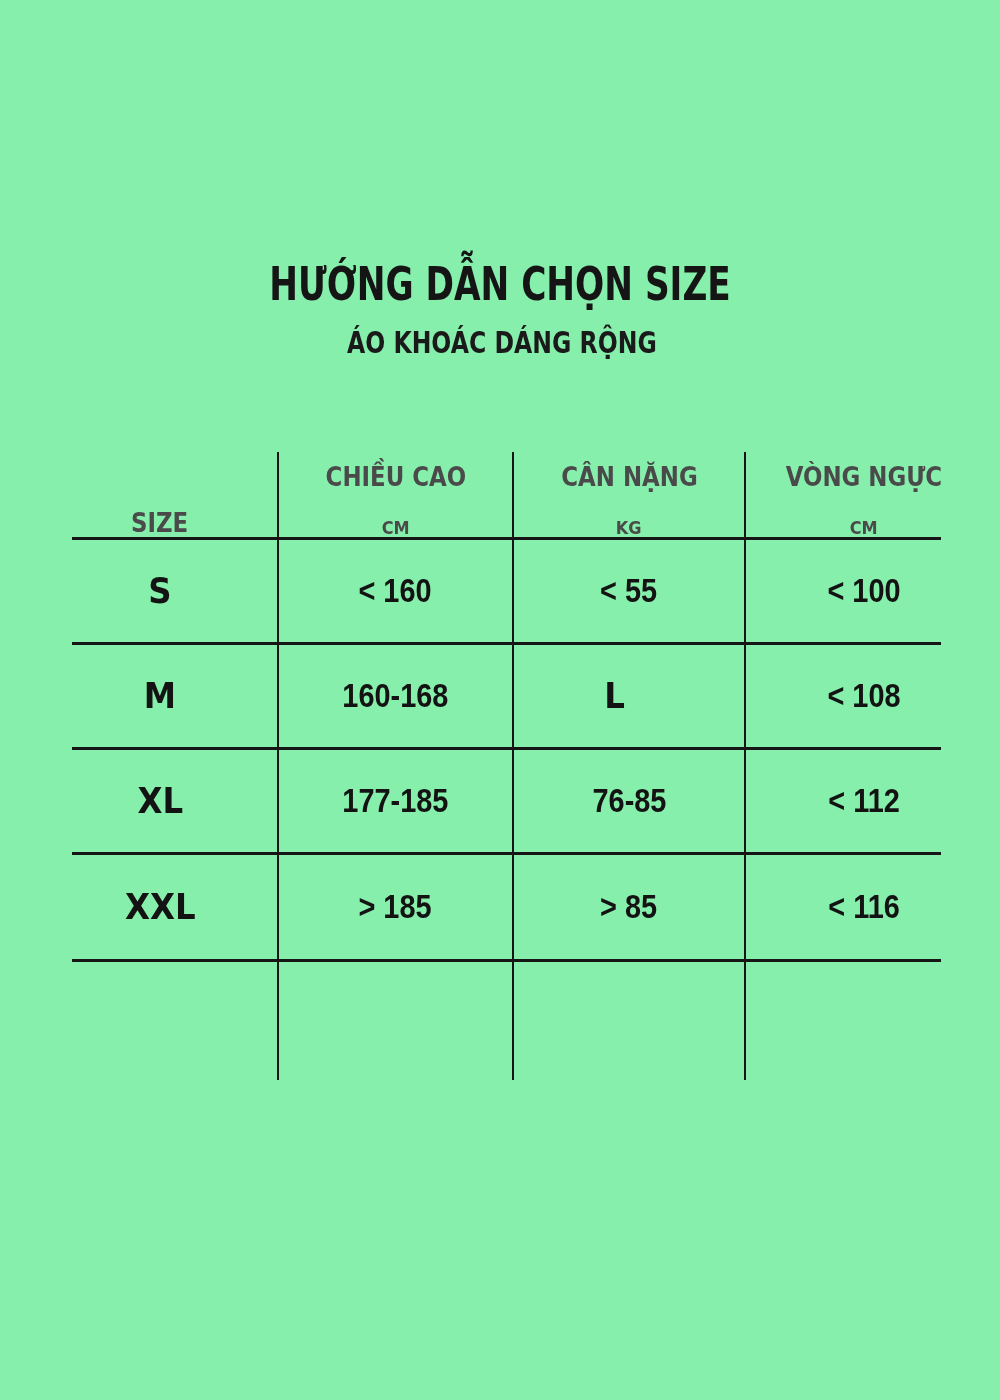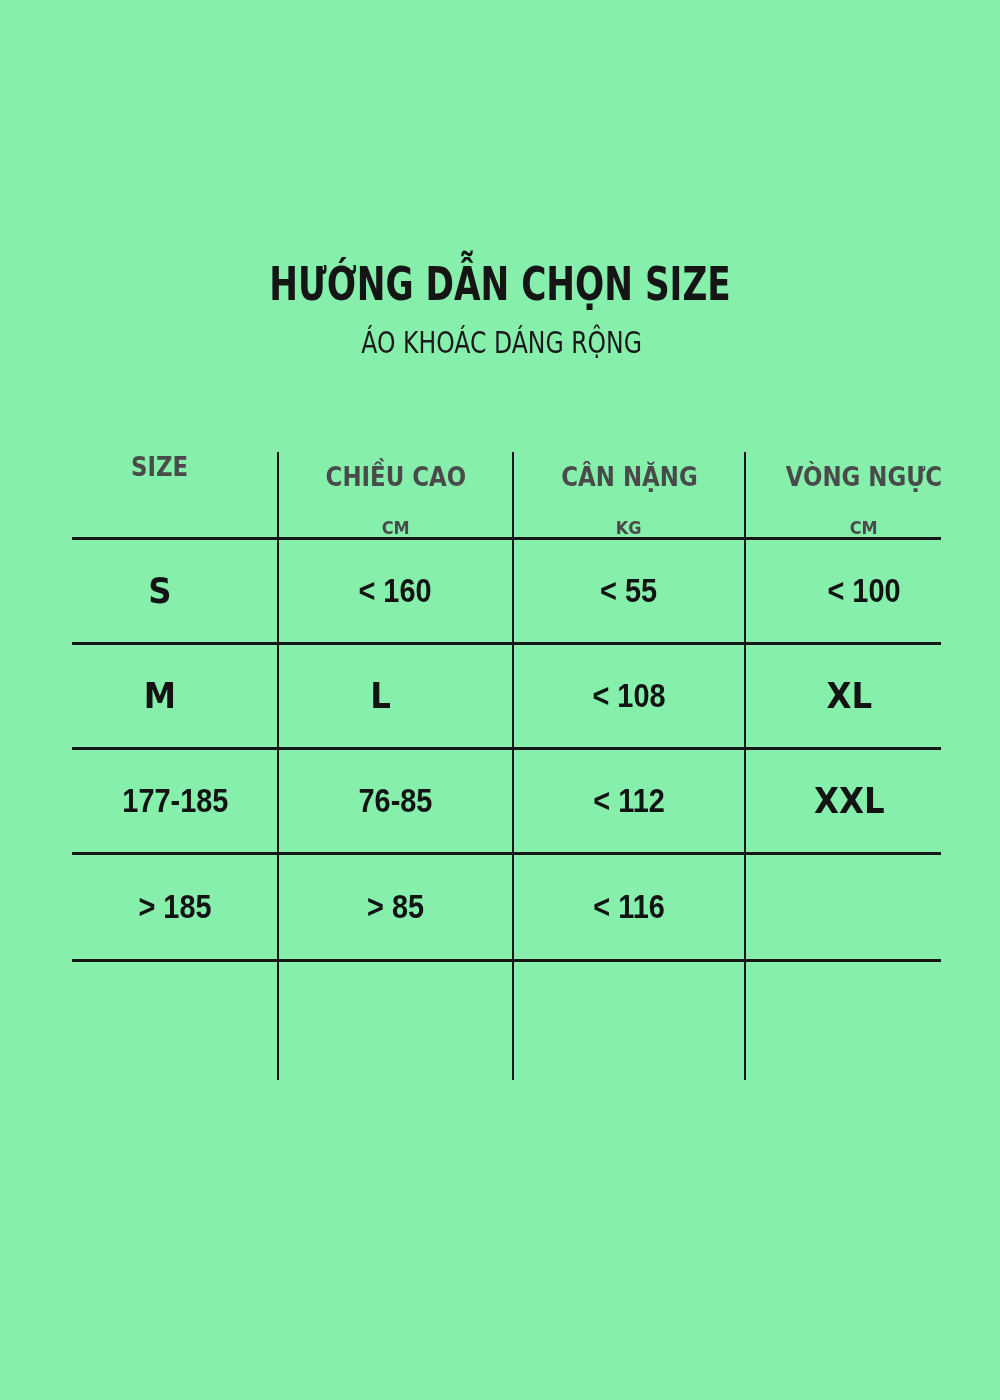--- a/index.html
+++ b/index.html
@@ -15,21 +15,21 @@
   .page-title{
     position:absolute;top:256px;left:0;right:0;
     text-align:center;white-space:nowrap;
     font-size:47px;font-weight:700;color:#151515;
     letter-spacing:0px;
   }
   .page-title .squeeze{display:inline-block;transform:scaleX(.73);transform-origin:50% 50%;}
   .page-subtitle{
     position:absolute;top:324px;left:4px;right:0;
     text-align:center;white-space:nowrap;
-    font-size:31px;font-weight:400;color:#1a1a1a;
+    font-size:31px;font-weight:700;color:#1a1a1a;
   }
   .page-subtitle .squeeze{display:inline-block;transform:scaleX(.76);transform-origin:50% 50%;}
 
   
   .hline{position:absolute;left:72px;width:869px;height:3px;background:#161616;}
   .hline.h1{top:537px}
   .hline.h2{top:642px}
   .hline.h3{top:747px}
   .hline.h4{top:852px}
   .hline.h5{top:959px}
@@ -56,21 +56,21 @@
     font-size:26px;font-weight:700;color:#4a4a4a;
     white-space:nowrap;line-height:30px;
     display:inline-block;transform:scaleX(.88);transform-origin:50% 50%;
   }
   .th .unit{
     font-size:17px;font-weight:700;color:#4a4a4a;
     line-height:20px;margin-top:2px;
     display:inline-block;transform:scaleX(.95);transform-origin:50% 50%;
   }
   .th{justify-content:space-between;padding-top:10px;}
-  .th.no-unit{justify-content:flex-start;padding-top:0;}
+  .th.no-unit{justify-content:flex-end;padding-top:0;}
   
   .size-label{
     font-size:36px;font-weight:700;color:#131313;
     display:inline-block;transform:scaleX(.9);transform-origin:50% 50%;
     white-space:nowrap;
   }
   .val{
     font-family:"Liberation Sans","DejaVu Sans",sans-serif;
     font-size:34px;font-weight:700;color:#131313;
     display:inline-block;transform:scaleX(.85);transform-origin:50% 50%;
@@ -125,20 +125,23 @@
     <div class="cell">
       <span class="val">&lt; 55</span>
     </div>
     <div class="cell">
       <span class="val">&lt; 100</span>
     </div>
 
     <div class="cell first">
       <span class="size-label">M</span>
     </div>
+    <div class="cell">
+      <span class="val">160-168</span>
+    </div>
 
     <div class="cell first">
       <span class="size-label">L</span>
     </div>
     <div class="cell">
       <span class="val">&lt; 108</span>
     </div>
 
     <div class="cell first">
       <span class="size-label">XL</span>

